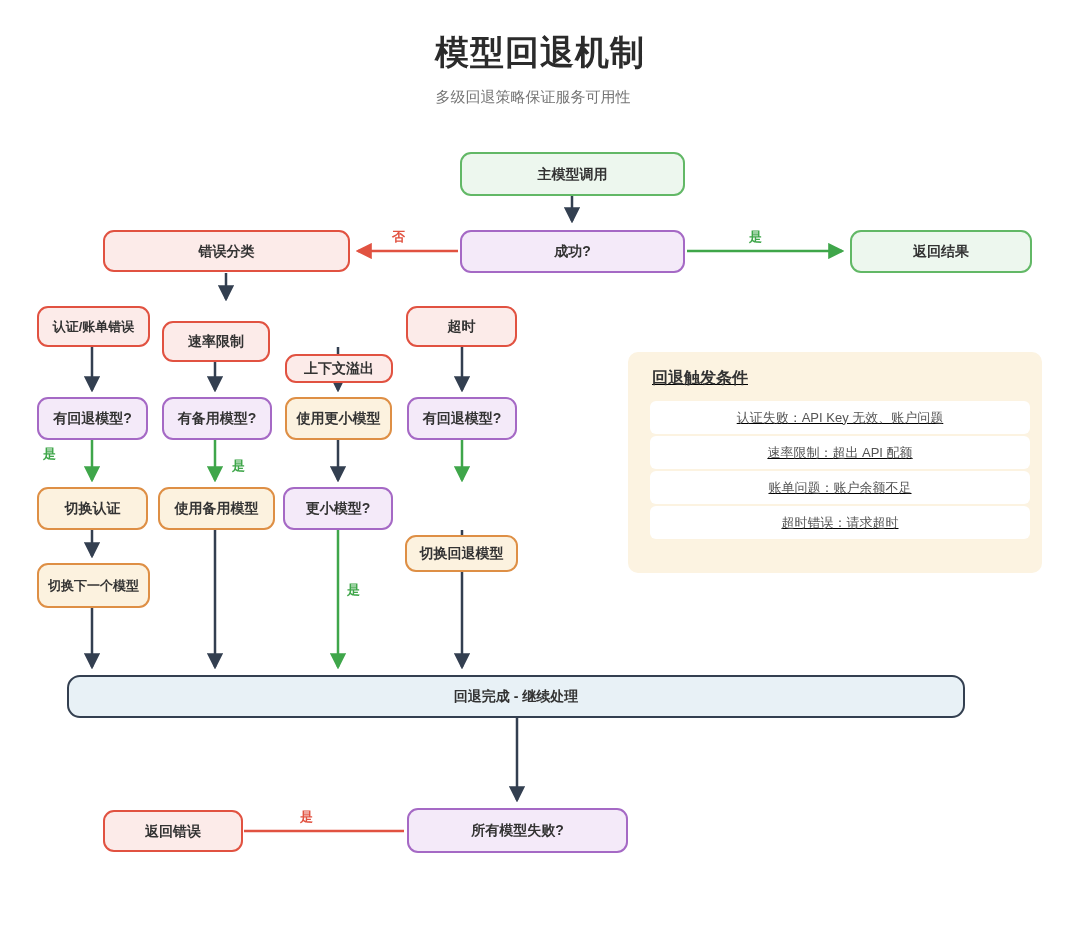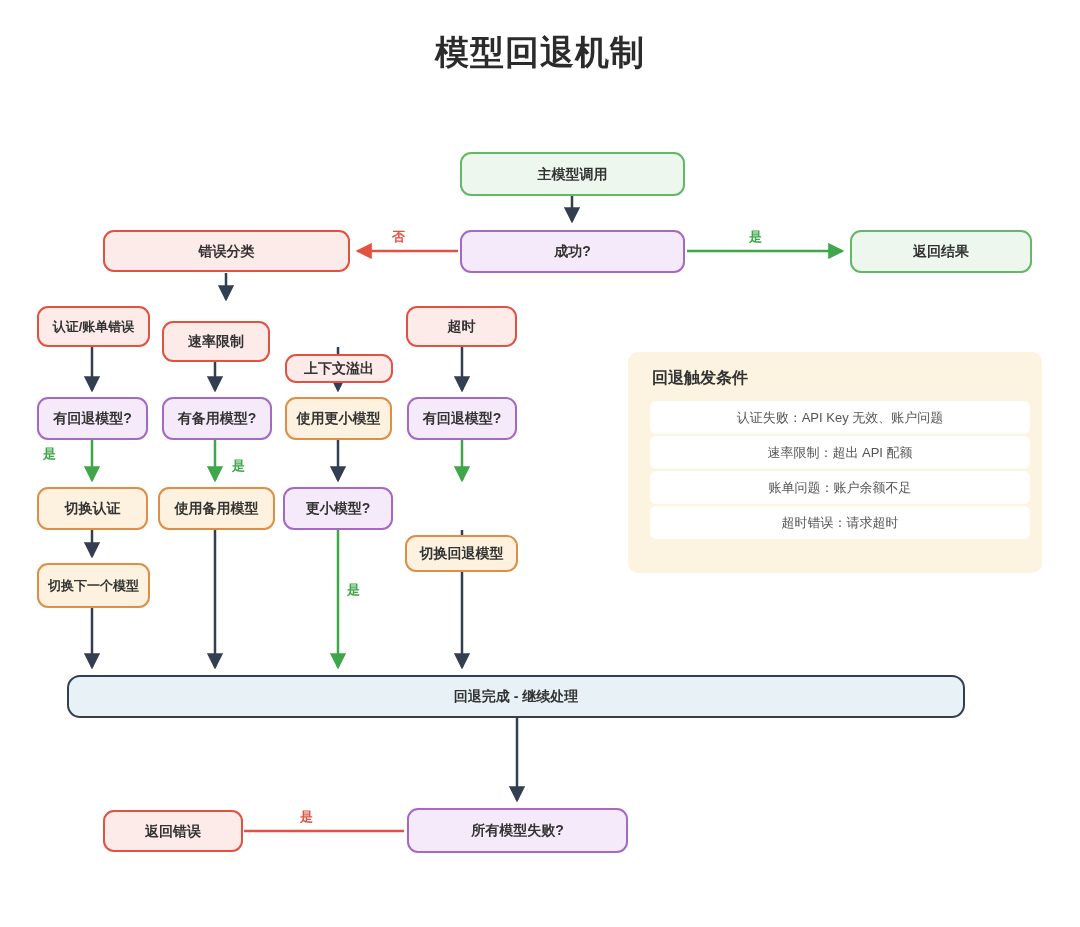--- a/index.html
+++ b/index.html
@@ -17,32 +17,33 @@
   .node.red   {border-color:#E15241;background:#FCEBE9;}
   .node.green {border-color:#62B866;background:#EDF7EE;}
   .node.purple{border-color:#A569C5;background:#F4EAF9;}
   .node.orange{border-color:#DE8F45;background:#FCF2DF;}
   .node.teal  {border-color:#333F50;background:#E8F1F6;border-radius:13px;}
   .edge-label{position:absolute;font-size:13px;font-weight:600;}
   .edge-label.g{color:#3FA64A;}
   .edge-label.r{color:#E15241;}
   .panel{position:absolute;left:628px;top:352px;width:414px;height:221px;
          box-sizing:border-box;background:#FCF3E1;border-radius:10px;
-         padding:14px 12px 14px 22px;}
+         padding:14px 12px 14px 22px;text-decoration:underline;}
   .panel-title{font-size:16px;font-weight:700;color:#333333;margin:2px 0 12px 2px;}
   .panel-row{background:#ffffff;border-radius:6px;height:33px;margin-bottom:2px;
          display:flex;align-items:center;justify-content:center;
          font-size:13px;color:#555555;}
 </style>
 </head>
 <body>
 
 <div class="canvas">
 
   <div class="title">模型回退机制</div>
+  <div class="subtitle">多级回退策略保证服务可用性</div>
 
   <svg class="edges" width="1080" height="927" viewBox="0 0 1080 927">
     <defs>
       <marker id="mdark" viewBox="0 0 10 10" refX="8.5" refY="5" markerWidth="6.5" markerHeight="6.5" orient="auto-start-reverse">
         <path d="M0,0 L10,5 L0,10 z" fill="#333F50"></path>
       </marker>
       <marker id="mgreen" viewBox="0 0 10 10" refX="8.5" refY="5" markerWidth="6.5" markerHeight="6.5" orient="auto-start-reverse">
         <path d="M0,0 L10,5 L0,10 z" fill="#3FA64A"></path>
       </marker>
       <marker id="mred" viewBox="0 0 10 10" refX="8.5" refY="5" markerWidth="6.5" markerHeight="6.5" orient="auto-start-reverse">

